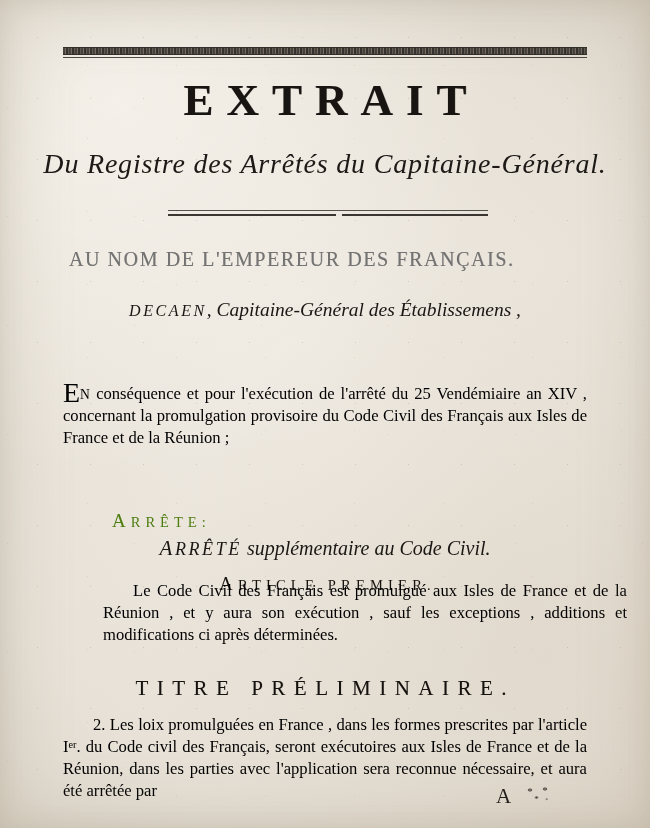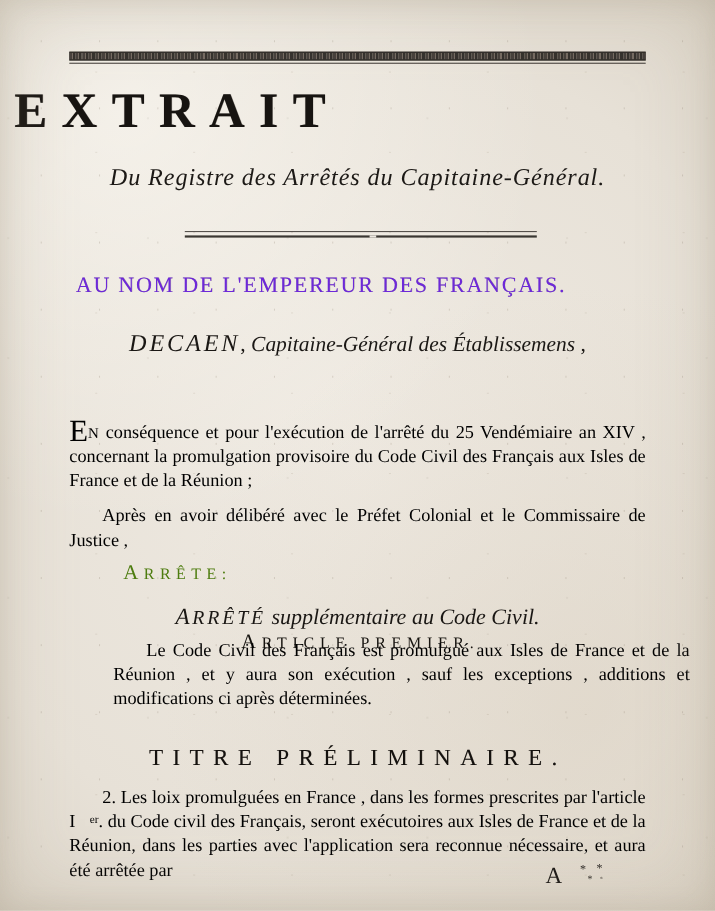--- a/index.html
+++ b/index.html
@@ -103,68 +103,68 @@
     height: 2px;
     background: #ece7df;
   }
 
   
   .title {
     position: absolute;
     left: 0;
     top: 78px;
     width: 650px;
-    text-align: left;
+    text-align: center;
     font-size: 45px;
     letter-spacing: 13px;
     text-indent: 13px;
     font-weight: 700;
     line-height: 1;
     color: #171411;
     text-shadow: 0.4px 0 0 rgba(40,34,28,0.35), -0.3px 0.3px 0 rgba(40,34,28,0.22);
   }
   .subtitle {
     position: absolute;
     left: 0;
     top: 148px;
     width: 650px;
     text-align: center;
-    font-size: 22px;
+    font-size: 28px;
     font-style: italic;
     letter-spacing: 0.8px;
     color: #1c1916;
   }
 
   .emperor-line {
     position: absolute;
     left: 0;
     top: 248px;
     width: 582px;
     text-align: center;
     font-size: 20px;
     letter-spacing: 1.6px;
     text-indent: 1.6px;
-    color: #6d28d9;
+    color: #737373;
     text-shadow: 0.3px 0 0 rgba(40,34,28,0.30);
   }
 
   .decaen {
     position: absolute;
     left: 0;
     top: 294px;
     width: 650px;
     text-align: center;
     font-size: 19.5px;
     font-style: italic;
     line-height: 1.62;
     color: #1a1714;
   }
   .decaen .name {
     letter-spacing: 2.6px;
-    font-size: 22px;
+    font-size: 16px;
     text-align: center;
   }
 
   
   .body-block {
     position: absolute;
     left: 63px;
     width: 524px;
     font-size: 16.6px;
     line-height: 1.32;
@@ -200,21 +200,20 @@
 
   .arrete-italic {
     position: absolute;
     left: 0;
     top: 536px;
     width: 650px;
     text-align: center;
     font-size: 20px;
     font-style: italic;
     color: #1a1714;
-    margin-top: 12px;
   }
   .arrete-italic .sc {
     letter-spacing: 2.6px;
     font-size: 18px;
   }
   .arrete-italic .sc .cap { font-size: 21px; }
 
   .article-premier {
     position: absolute;
     left: 0;
@@ -237,21 +236,21 @@
     width: 642px;
     text-align: center;
     font-size: 21px;
     letter-spacing: 8.5px;
     text-indent: 8.5px;
     color: #14110e;
     text-shadow: 0.3px 0 0 rgba(40,34,28,0.30);
   }
 
   #para-art2 { top: 714px; text-indent: 30px; }
-  #para-art2 sup { font-size: 0.62em; vertical-align: 0.42em; margin-left: 13px; }
+  #para-art2 sup { font-size: 0.62em; vertical-align: 0.42em; }
 
   
   .signature {
     position: absolute;
     left: 496px;
     top: 786px;
     display: flex;
     align-items: flex-start;
     gap: 16px;
     color: #1b1815;
@@ -298,23 +297,20 @@
   <div class="emperor-line">AU NOM DE L'EMPEREUR DES FRANÇAIS.</div>
 
   <div class="decaen">
     <div><span class="name">DECAEN</span><span>, Capitaine-Général des Établissemens ,</span></div>
   </div>
 
   <div class="body-block" id="para-consequence">
     <p><span class="dropcap">E</span><span class="smallcaps-run">N</span><span> conséquence et pour l'exécution de l'arrêté du 25 Vendémiaire an XIV , concernant la promulgation provisoire du Code Civil des Français aux Isles de France et de la Réunion ;</span></p>
   </div>
 
-  <div class="body-block" id="para-apres">
-    <p>Après en avoir délibéré avec le Préfet Colonial et le Commissaire de Justice ,</p>
-  </div>
 
   <div class="arrete-label"><span class="big">A</span><span>RRÊTE:</span></div>
 
   <div class="arrete-italic"><span class="sc"><span class="cap">A</span><span>RRÊTÉ</span></span><span> supplémentaire au Code Civil.</span></div>
 
   <div class="article-premier"><span class="big">A</span><span>RTICLE PREMIER.</span></div>
 
   <div class="body-block" id="para-article1">
     <p>Le Code Civil des Français est promulgué aux Isles de France et de la Réunion , et y aura son exécution , sauf les exceptions , additions et modifications ci après déterminées.</p>
   </div>

